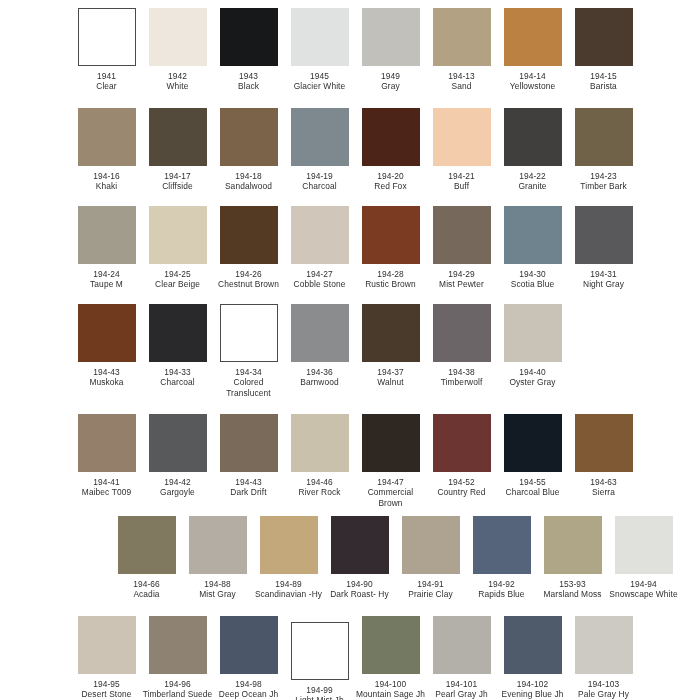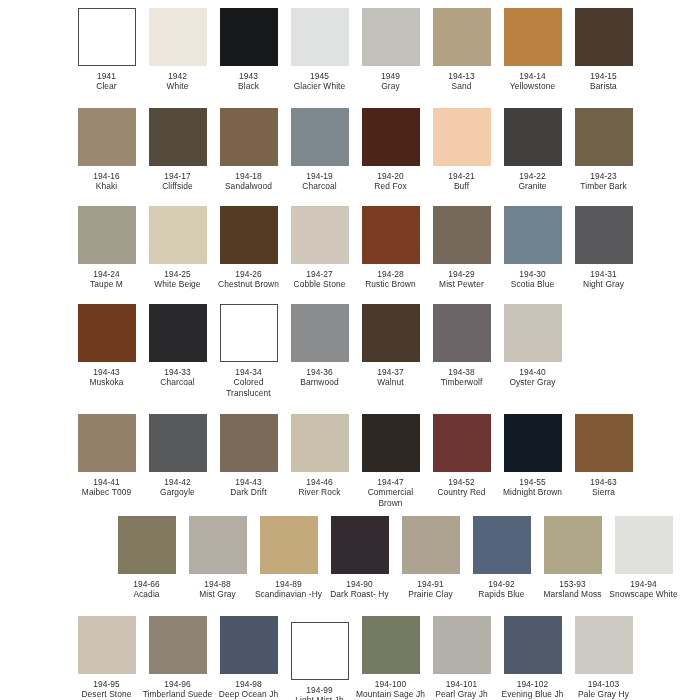--- a/index.html
+++ b/index.html
@@ -210,21 +210,21 @@
         <div class="swatch-chip" style="background-color: rgb(162, 156, 140);"></div>
         <div class="swatch-label">
           <span class="swatch-code">194-24</span>
           <span class="swatch-name">Taupe M</span>
         </div>
       </div>
       <div class="swatch-cell">
         <div class="swatch-chip" style="background-color: rgb(215, 204, 180);"></div>
         <div class="swatch-label">
           <span class="swatch-code">194-25</span>
-          <span class="swatch-name">White Beige</span>
+          <span class="swatch-name">Clear Beige</span>
         </div>
       </div>
       <div class="swatch-cell">
         <div class="swatch-chip" style="background-color: rgb(84, 58, 34);"></div>
         <div class="swatch-label">
           <span class="swatch-code">194-26</span>
           <span class="swatch-name">Chestnut Brown</span>
         </div>
       </div>
       <div class="swatch-cell">
@@ -356,21 +356,21 @@
         <div class="swatch-chip" style="background-color: rgb(109, 53, 49);"></div>
         <div class="swatch-label">
           <span class="swatch-code">194-52</span>
           <span class="swatch-name">Country Red</span>
         </div>
       </div>
       <div class="swatch-cell">
         <div class="swatch-chip" style="background-color: rgb(18, 26, 36);"></div>
         <div class="swatch-label">
           <span class="swatch-code">194-55</span>
-          <span class="swatch-name">Midnight Brown</span>
+          <span class="swatch-name">Charcoal Blue</span>
         </div>
       </div>
       <div class="swatch-cell">
         <div class="swatch-chip" style="background-color: rgb(126, 89, 52);"></div>
         <div class="swatch-label">
           <span class="swatch-code">194-63</span>
           <span class="swatch-name">Sierra</span>
         </div>
       </div>
     </div>

